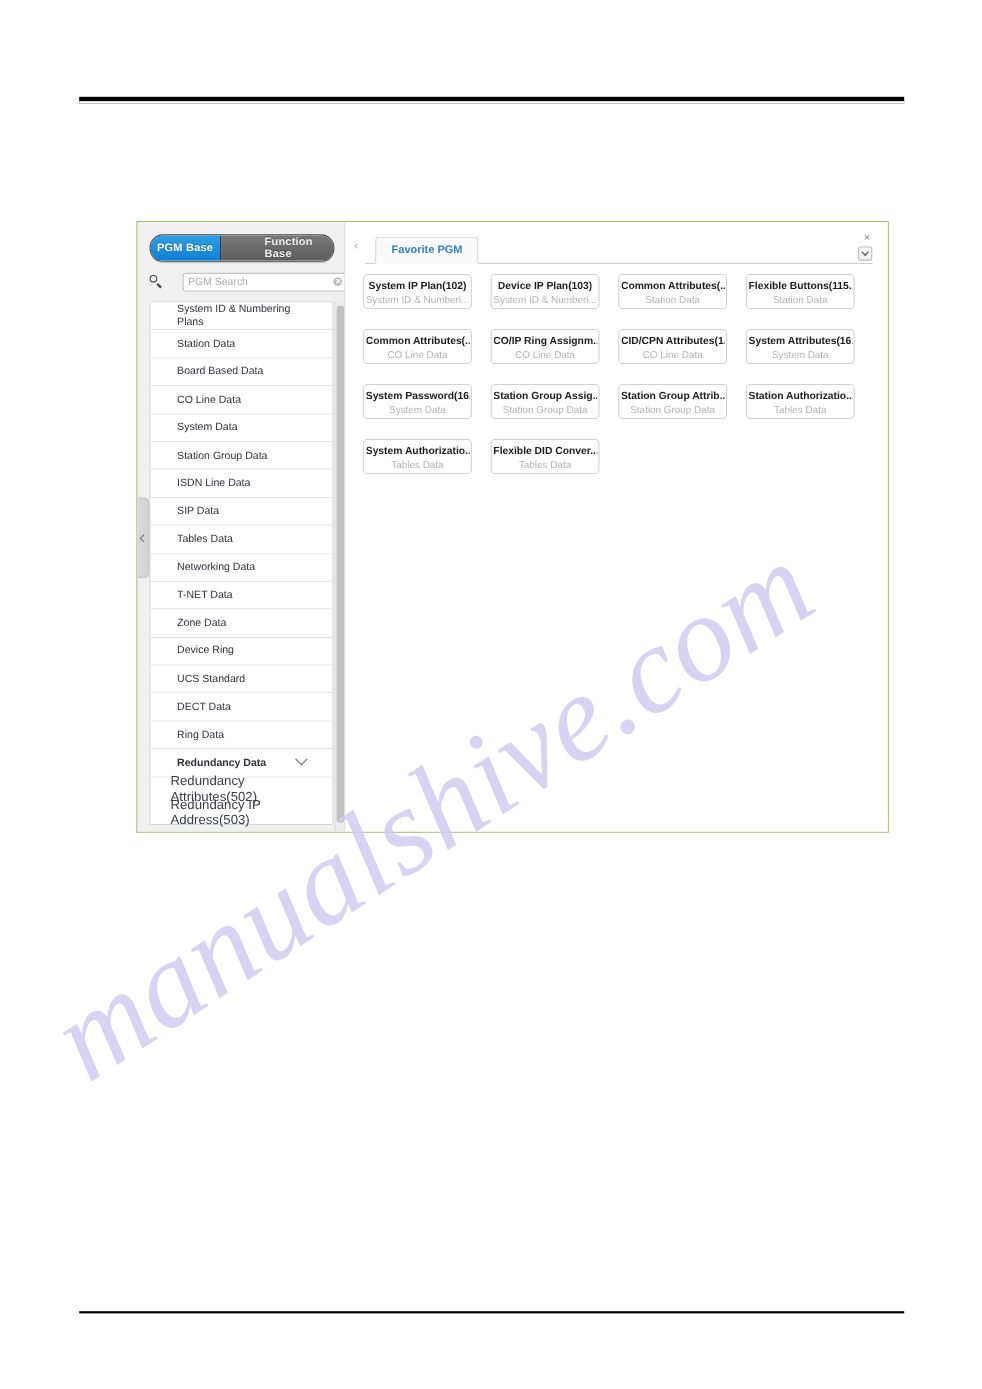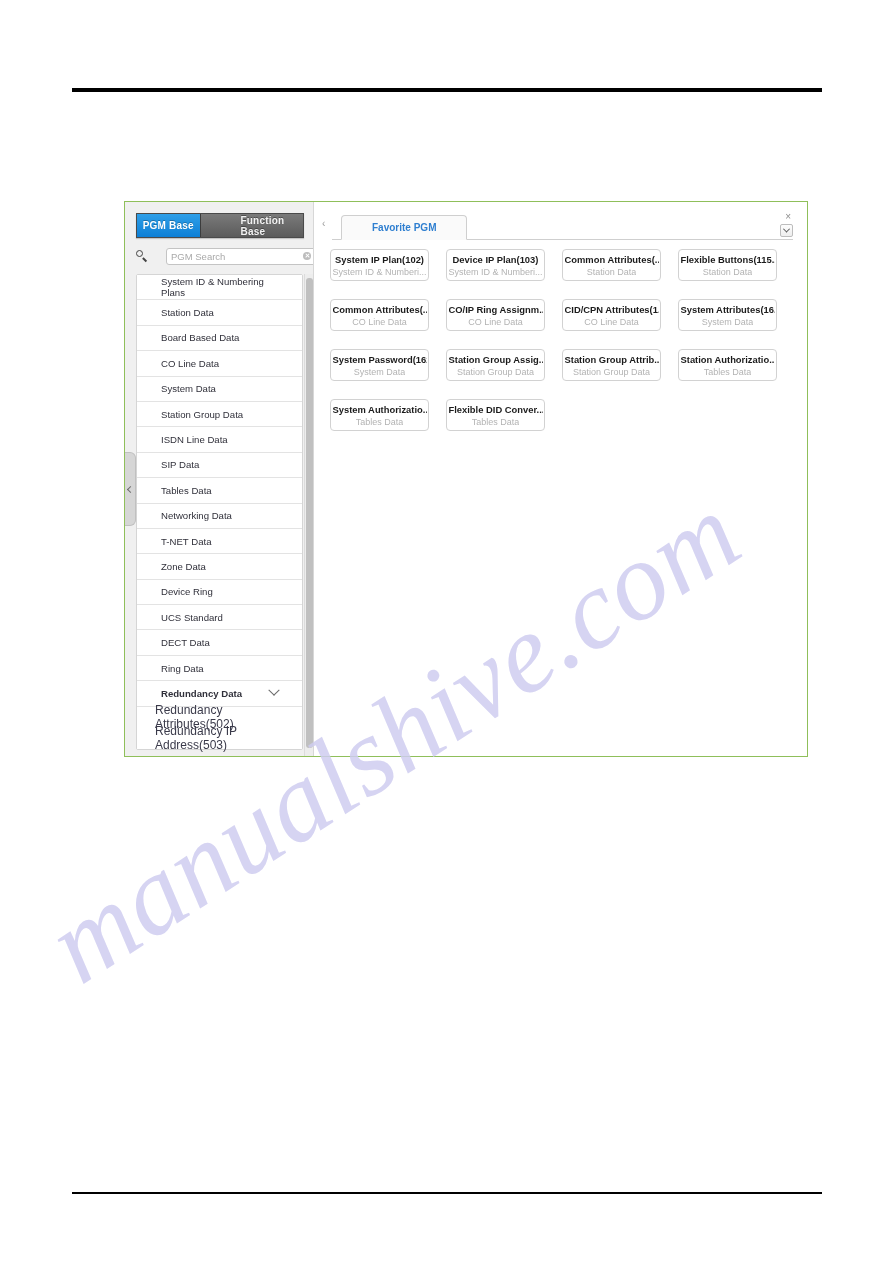--- a/index.html
+++ b/index.html
@@ -84,21 +84,21 @@
     border-right: 1px solid #d7d7d7;
     box-sizing: border-box;
     padding: 0;
     overflow: hidden;
   }
 
   .seg {
     margin: 11px 9px 0 11px;
     height: 23px;
     display: flex;
-    border-radius: 0;
+    border-radius: 12px;
     overflow: hidden;
     border: 1px solid #4a4a4a;
     box-shadow: 0 1px 1px rgba(0,0,0,.18);
   }
   .seg > div {
     flex: 1;
     font-size: 10px;
     font-weight: bold;
     display: flex;
     align-items: center;
@@ -290,21 +290,21 @@
   .tabbar {
     position: relative;
     height: 28px;
     margin: 9px 14px 0 18px;
     border-bottom: 1px solid #cfcfcf;
   }
   .tab {
     position: absolute;
     left: 9px; bottom: -1px;
     height: 25px;
-    padding: 0 30px;
+    padding: 0 14px;
     display: flex;
     align-items: center;
     font-size: 10px;
     font-weight: bold;
     color: #2f7fd0;
     background: #fafafa;
     border: 1px solid #cfcfcf;
     border-bottom: 1px solid #fafafa;
     border-radius: 4px 4px 0 0;
     cursor: pointer;

